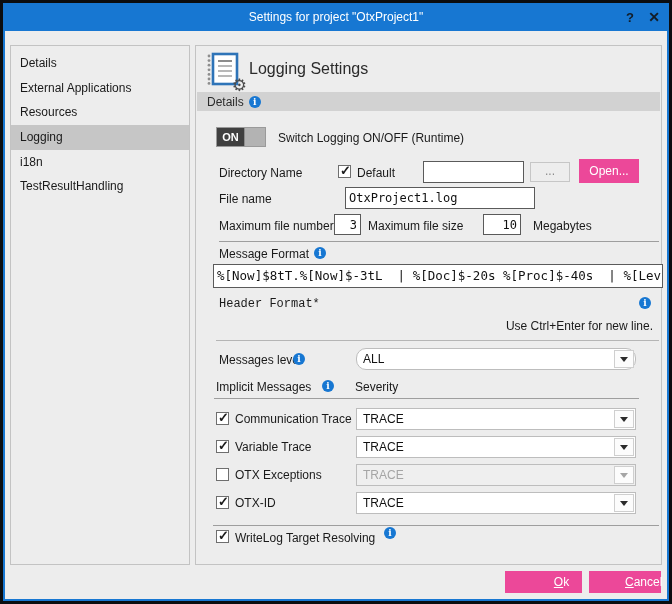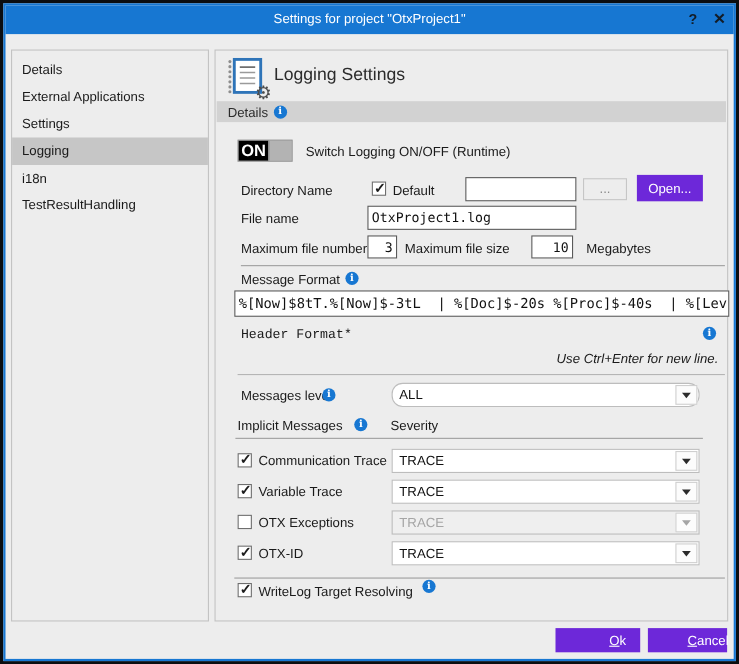--- a/index.html
+++ b/index.html
@@ -34,39 +34,39 @@
   .details-bar { position:absolute; left:1px; right:1px; top:46px; height:19px; background:#d2d2d2;
                  display:flex; align-items:center; padding-left:10px; gap:5px; color:#2b2b2b; }
 
   .info { display:inline-block; width:12px; height:12px; border-radius:50%; background:#1777d2;
           color:#fff; font-size:9px; font-weight:bold; text-align:center; line-height:12px;
           font-family:"DejaVu Serif", serif; vertical-align:middle; }
 
   
   .toggle { position:absolute; left:20px; top:81px; width:50px; height:20px; border:1px solid #9a9a9a;
             display:flex; background:#b3b3b3; cursor:default; }
-  .toggle .on-part { width:27px; background:#000000; color:#fff; font-size:15px; font-weight:bold;
+  .toggle .on-part { width:27px; background:#404040; color:#fff; font-size:11px; font-weight:bold;
                      display:flex; align-items:center; justify-content:center; }
   .toggle .thumb { flex:1; background:#b3b3b3; border-left:1px solid #8d8d8d; }
   .toggle-label { position:absolute; left:82px; top:85px; }
 
   .lbl { position:absolute; white-space:nowrap; }
 
   input.txt, .txtbox { position:absolute; border:1px solid #5a5a5a; background:#fff; font-size:12px;
                        padding:0 3px; color:#111; }
   .mono { font-family:"DejaVu Sans Mono", monospace; font-size:12.5px; white-space:pre; overflow:hidden; }
 
   .cb { display:inline-block; width:13px; height:13px; border:1px solid #6e6e6e; background:#fff;
         position:relative; vertical-align:middle; }
   .cb.checked::after { content:"\2713"; position:absolute; left:1px; top:-3px; font-size:13px;
                        font-weight:bold; color:#1c1c1c; }
 
   .btn-dots { position:absolute; left:334px; top:116px; width:40px; height:20px; background:#ededed;
               border:1px solid #c6c6c6; color:#8a8a8a; text-align:center; line-height:16px; font-size:12px; }
-  .btn-blue { background:#6d28d9; color:#fff; border:none; font-size:12px; text-align:center; cursor:default; }
+  .btn-blue { background:#ec4899; color:#fff; border:none; font-size:12px; text-align:center; cursor:default; }
   .btn-open { position:absolute; left:383px; top:113px; width:60px; height:24px; line-height:24px; }
 
   .sep { position:absolute; height:1px; background:#9e9e9e; }
 
   
   .dd { position:absolute; height:22px; background:#fff; border:1px solid #bdbdbd; }
   .dd .dd-val { position:absolute; left:6px; top:3px; font-size:12px; color:#111; }
   .dd .dd-btn { position:absolute; right:1px; top:1px; bottom:1px; width:20px; background:#fcfcfc;
                 border:1px solid #cfcfcf; display:flex; align-items:center; justify-content:center; }
   .arrow { width:0; height:0; border-left:4px solid transparent; border-right:4px solid transparent;
@@ -96,21 +96,21 @@
     <div class="titlebar">
       <span class="title">Settings for project "OtxProject1"</span>
       <span class="tb-btn tb-help">?</span>
       <span class="tb-btn tb-close">✕</span>
     </div>
 
     <div class="sidebar">
 
     <div class="side-item">Details</div>
         <div class="side-item">External Applications</div>
-        <div class="side-item">Settings</div>
+        <div class="side-item">Resources</div>
         <div class="side-item selected">Logging</div>
         <div class="side-item">i18n</div>
         <div class="side-item">TestResultHandling</div>
       </div>
 
     <div class="main">
 
       <span class="hdr-icon">
         <svg width="38" height="38" viewBox="0 0 38 38">
           <rect x="9" y="2" width="24" height="30" fill="#fff" stroke="#2e74b8" stroke-width="2.6"></rect>
@@ -142,37 +142,37 @@
       <span class="lbl toggle-label">Switch Logging ON/OFF (Runtime)</span>
 
       <span class="lbl" style="left:23px; top:120px;">Directory Name</span>
       <span class="cb checked" style="position:absolute; left:142px; top:119px;"></span>
       <span class="lbl" style="left:161px; top:120px;">Default</span>
       <input class="txt" style="left: 227px; top: 115px; width: 101px; height: 22px;" value="">
       <div class="btn-dots">...</div>
       <div class="btn-blue btn-open" style="position:absolute;">Open...</div>
 
       <span class="lbl" style="left:23px; top:146px;">File name</span>
-      <input class="txt mono" style="left: 138px; top: 141px; width: 190px; height: 22px;" value="OtxProject1.log">
+      <input class="txt mono" style="left: 149px; top: 141px; width: 190px; height: 22px;" value="OtxProject1.log">
 
       <span class="lbl" style="left:23px; top:173px;">Maximum file number</span>
       <input class="txt mono" style="left: 138px; top: 168px; width: 27px; height: 21px; text-align: right;" value="3">
       <span class="lbl" style="left:172px; top:173px;">Maximum file size</span>
       <input class="txt mono" style="left: 287px; top: 168px; width: 38px; height: 21px; text-align: right;" value="10">
       <span class="lbl" style="left:337px; top:173px;">Megabytes</span>
 
       <div class="sep" style="left:23px; right:2px; top:195px;"></div>
 
       <span class="lbl" style="left:23px; top:201px;">Message Format</span>
       <span class="info" style="position:absolute; left:118px; top:201px;">i</span>
       <div class="txtbox mono" style="left:17px; top:218px; width:450px; height:24px; line-height:22px;">%[Now]$8tT.%[Now]$-3tL  | %[Doc]$-20s %[Proc]$-40s  | %[Lev]$-</div>
 
       <span class="lbl" style="left:23px; top:251px;font-family:Liberation Mono, monospace;">Header Format*</span>
       <span class="info" style="position:absolute; right:10px; top:251px;">i</span>
-      <span class="lbl" style="right:8px; top:273px;font-style:italic;">Use Ctrl+Enter for new line.</span>
+      <span class="lbl" style="right:8px; top:273px;">Use Ctrl+Enter for new line.</span>
 
       <div class="sep" style="left:20px; right:2px; top:294px; background:#b5b5b5;"></div>
 
       <span class="lbl" style="left:23px; top:307px;">Messages level</span>
       <span class="info" style="position:absolute; left:97px; top:307px;">i</span>
       <div class="dd" style="left:160px; top:302px; width:280px;border-radius:10px;">
         <span class="dd-val">ALL</span>
         <span class="dd-btn">
             <i class="arrow"></i>
           </span>

